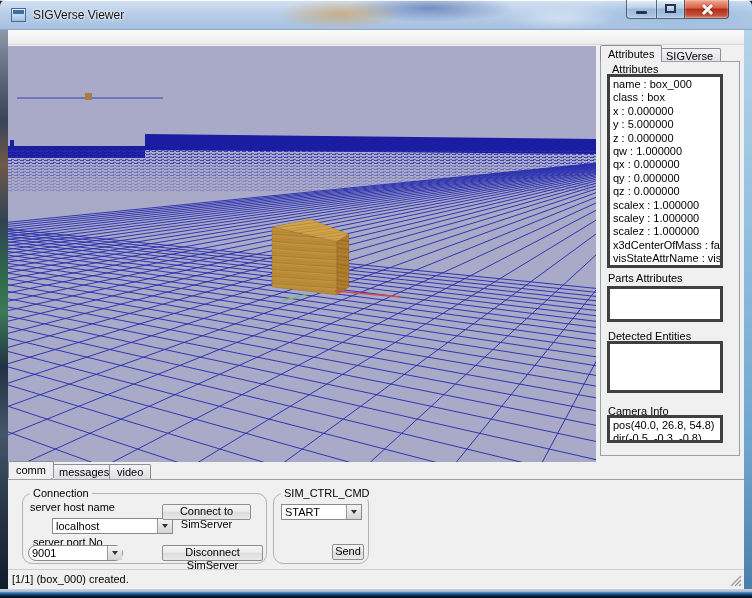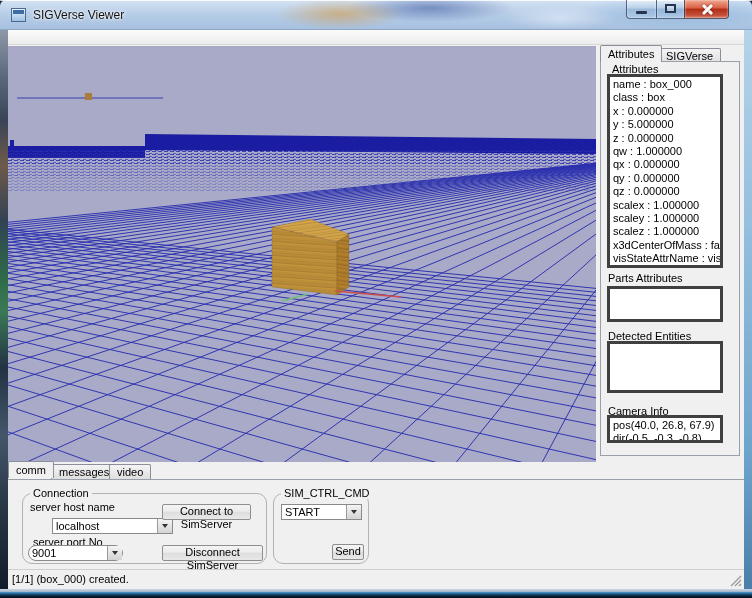--- a/index.html
+++ b/index.html
@@ -268,21 +268,21 @@
       </div>
 
       <div class="panel-label" style="left:12px; top:226px; z-index:2;">Parts Attributes</div>
       <div class="listbox" style="left:11px; top:240px; width:116px; height:36px; z-index:2;"></div>
 
       <div class="panel-label" style="left:12px; top:284px; z-index:2;">Detected Entities</div>
       <div class="listbox" style="left:11px; top:295px; width:116px; height:52px; z-index:2;"></div>
 
       <div class="panel-label" style="left:12px; top:359px; z-index:2;">Camera Info</div>
       <div class="listbox" style="left:11px; top:369px; width:116px; height:28px; z-index:2;">
-        <div class="li">pos(40.0, 26.8, 67.9)</div>
+        <div class="li">pos(40.0, 26.8, 54.8)</div>
         <div class="li">dir(-0.5, -0.3, -0.8)</div>
       </div>
     </div>
 
     <div class="bottom-panel">
       <div class="tab active" style="left:0; top:0;">comm</div>
       <div class="tab" style="left:43px; top:2px;">messages</div>
       <div class="tab" style="left:101px; top:2px;">video</div>
       <div class="tab" style="left:139px; top:2px;margin-top:39px;">syslog</div>
       <div class="bp-page">

